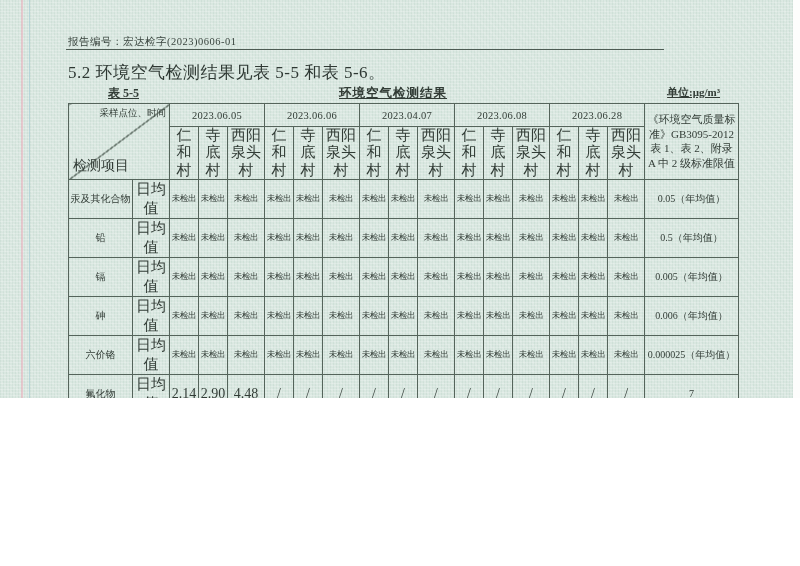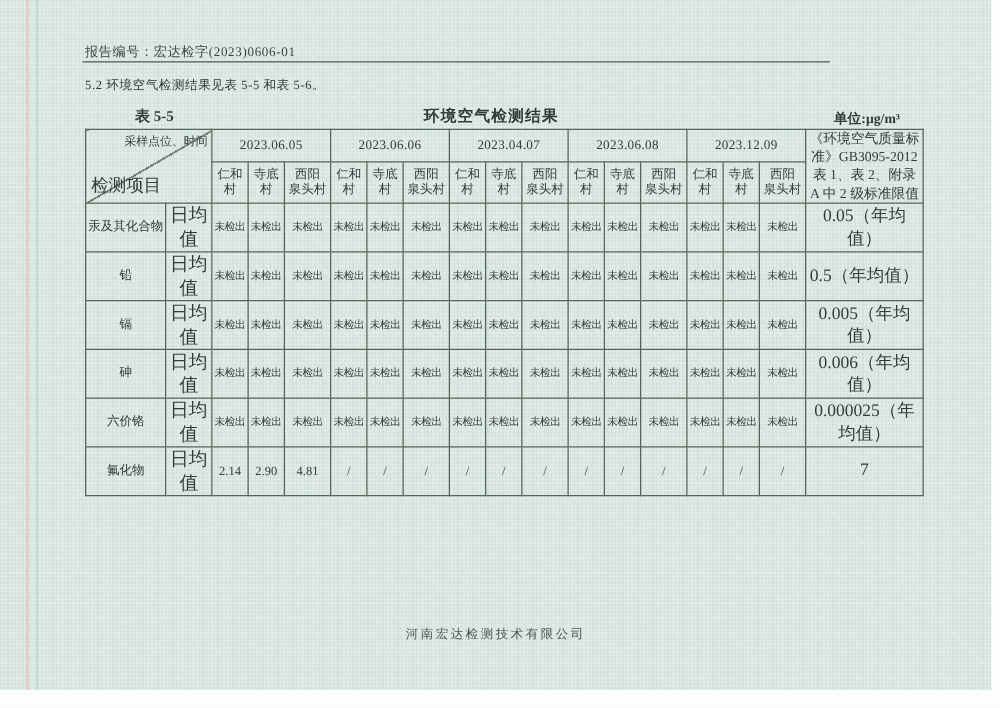--- a/index.html
+++ b/index.html
@@ -1,18 +1,18 @@
 <!DOCTYPE html>
 <html><head>
 <meta charset="utf-8">
 <style>
   * { margin:0; padding:0; box-sizing:border-box; }
   body { background:#ffffff; font-family:"Liberation Serif", serif; }
   .screen {
-    position:relative; width:800px; height:566px; overflow:hidden;
+    position:relative; width:800px; height:398px; overflow:hidden;
     background:#fdfdfc;
   }
   .page {
     position:absolute; left:0; top:0; width:793px; height:552px;
     background-color:#d9e7e0;
     background-image:
       repeating-linear-gradient(0deg, rgba(255,255,255,0.22) 0 1px, transparent 1px 3px),
       repeating-linear-gradient(90deg, rgba(152,188,172,0.16) 0 1px, transparent 1px 3px),
       repeating-linear-gradient(45deg, rgba(255,255,255,0.10) 0 2px, transparent 2px 6px);
     color:#323c36;
@@ -23,52 +23,52 @@
     background:rgba(148,192,206,0.5); }
 
   .report-no { position:absolute; left:68px; top:35px; font-size:10.5px;
     letter-spacing:0.5px; color:#3a453f; }
   .header-rule { position:absolute; left:66px; top:49px; width:598px; height:1px;
     background:#4d5b53; }
   .page-indicator { position:absolute; left:662px; top:42px; width:78px;
     text-align:center; font-size:10px; color:#3a453f;
     border-bottom:1px solid #4d5b53; padding-bottom:3px; letter-spacing:1px; }
 
-  .section-title { position:absolute; left:68px; top:61px; font-size:10px;
+  .section-title { position:absolute; left:68px; top:61px; font-size:17px;
     color:#2e3833; letter-spacing:0.5px; }
 
   .caption-row { position:absolute; left:68px; top:85px; width:670px;
-    display:flex; align-items:flex-end; }
+    display:flex; align-items:flex-start;text-decoration:underline; }
   .tbl-label { font-weight:bold; font-size:12px; margin-left:40px; }
   .tbl-title { flex:1; text-align:center; font-weight:bold; font-size:12.5px;
     letter-spacing:1px; }
   .tbl-unit  { font-weight:bold; font-size:11px; margin-right:18px;margin-left:20px; }
 
   table.air { position:absolute; left:68px; top:103px; width:670px;
     border-collapse:collapse; table-layout:fixed;
     font-family:"Liberation Serif", serif; color:#323c36; }
   table.air th, table.air td {
     border:1px solid #55645b; font-weight:normal; text-align:center;
     vertical-align:middle; padding:0; overflow:hidden; }
 
   th.corner { position:relative;
     background-image:linear-gradient(to bottom right,
       transparent calc(50% - 0.6px), #55645b calc(50% - 0.6px),
       #55645b calc(50% + 0.6px), transparent calc(50% + 0.6px)); }
   .corner-tr { position:absolute; top:3px; right:3px; font-size:9.5px; }
   .corner-bl { position:absolute; bottom:4px; left:4px; font-size:14px; }
 
   th.date-th { font-size:10.5px; height:23px; letter-spacing:0.3px; }
-  th.village-th { font-size:10px; height:30px; line-height:1.15; white-space:pre-line; }
+  th.village-th { font-size:15px; height:30px; line-height:1.15; white-space:pre-line; }
   th.limit-th { font-size:11px; line-height:1.32; padding:0 2px; }
   th.item-th { font-size:10px; line-height:1.25; padding:0 3px; }
   td.stat { font-size:15px; }
   td.val  { font-size:8.5px; letter-spacing:-0.3px; }
-  td.num  { font-size:10px; letter-spacing:0; }
-  td.limit-td { font-size:14px; }
+  td.num  { font-size:14px; letter-spacing:0; }
+  td.limit-td { font-size:10px; }
 
   .company-footer { position:absolute; left:0; top:500px; width:793px;
     text-align:center; font-size:10px; color:#4a554f; letter-spacing:2px; }
 </style>
 </head>
 <body>
 
 <div class="screen">
   <div class="page">
 
@@ -110,21 +110,21 @@
       <thead>
           <tr>
             <th class="corner" rowspan="2" colspan="2" style="height: 53px;">
               <span class="corner-tr">采样点位、时间</span>
               <span class="corner-bl">检测项目</span>
             </th>
             <th class="date-th" colspan="3">2023.06.05</th>
             <th class="date-th" colspan="3">2023.06.06</th>
             <th class="date-th" colspan="3">2023.04.07</th>
             <th class="date-th" colspan="3">2023.06.08</th>
-            <th class="date-th" colspan="3">2023.12.09</th>
+            <th class="date-th" colspan="3">2023.06.28</th>
             <th class="limit-th" rowspan="2">《环境空气质量标准》GB3095-2012 表 1、表 2、附录 A 中 2 级标准限值</th>
           </tr>
           <tr>
             <th class="village-th">仁和村</th>
             <th class="village-th">寺底村</th>
             <th class="village-th">西阳
 泉头村</th>
             <th class="village-th">仁和村</th>
             <th class="village-th">寺底村</th>
             <th class="village-th">西阳
@@ -242,21 +242,21 @@
             <td class="val">未检出</td>
             <td class="val">未检出</td>
             <td class="val">未检出</td>
             <td class="limit-td">0.000025（年均值）</td>
           </tr>
           <tr style="height: 30px;">
             <th class="item-th">氟化物</th>
             <td class="stat">日均值</td>
             <td class="num">2.14</td>
             <td class="num">2.90</td>
-            <td class="num">4.81</td>
+            <td class="num">4.48</td>
             <td class="num">/</td>
             <td class="num">/</td>
             <td class="num">/</td>
             <td class="num">/</td>
             <td class="num">/</td>
             <td class="num">/</td>
             <td class="num">/</td>
             <td class="num">/</td>
             <td class="num">/</td>
             <td class="num">/</td>

